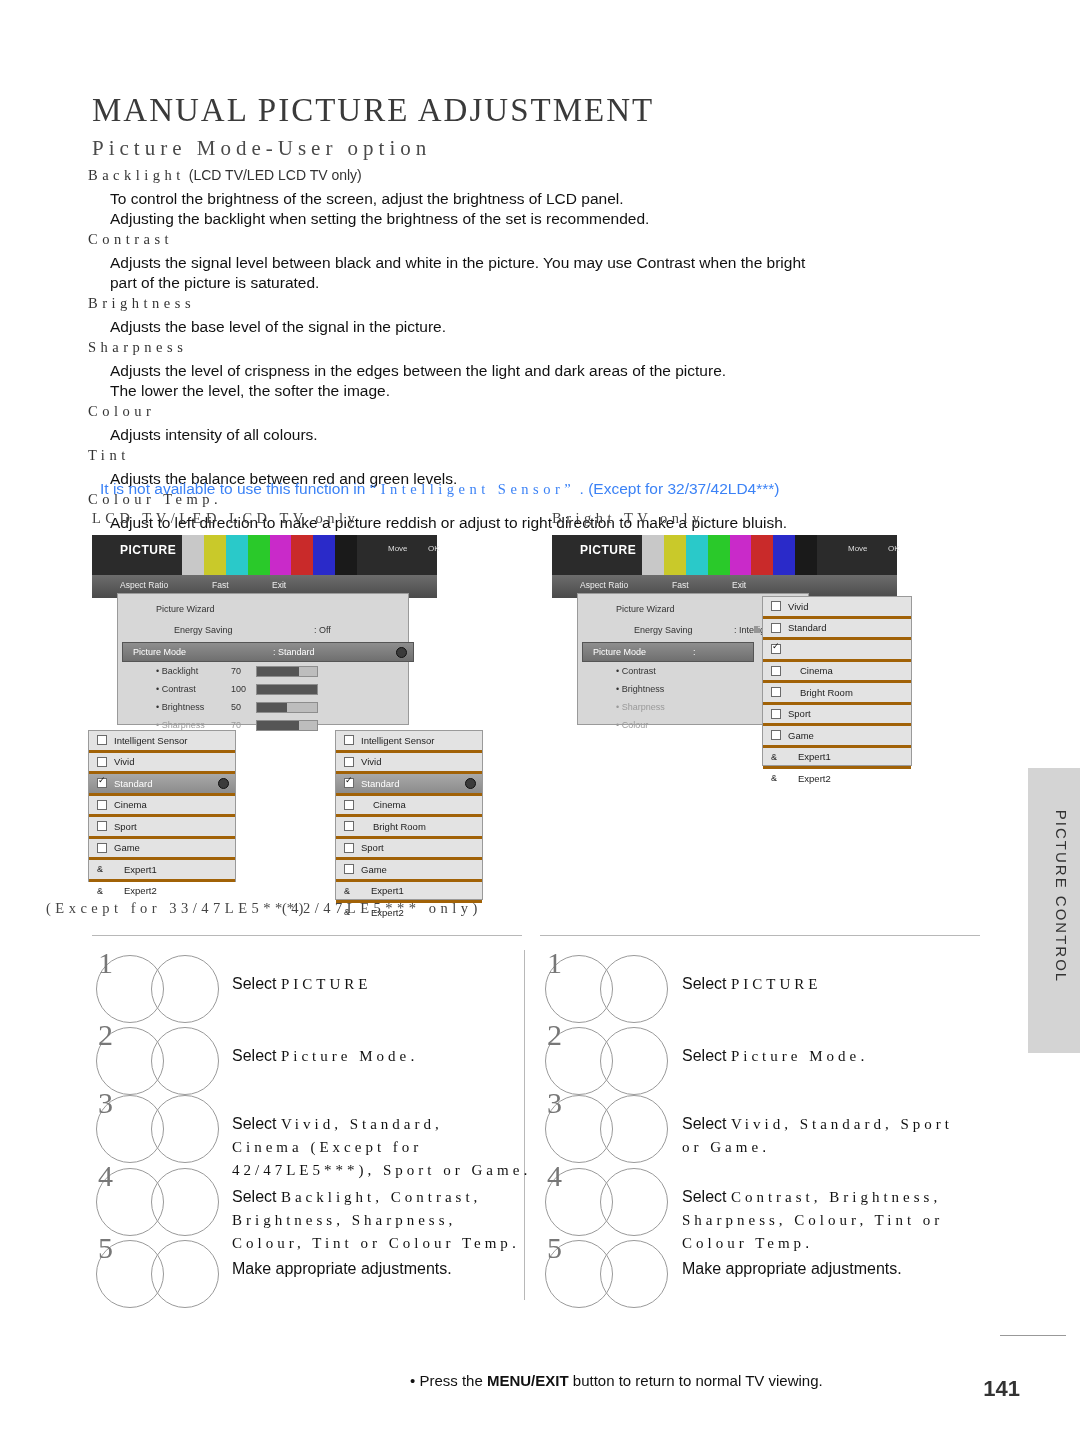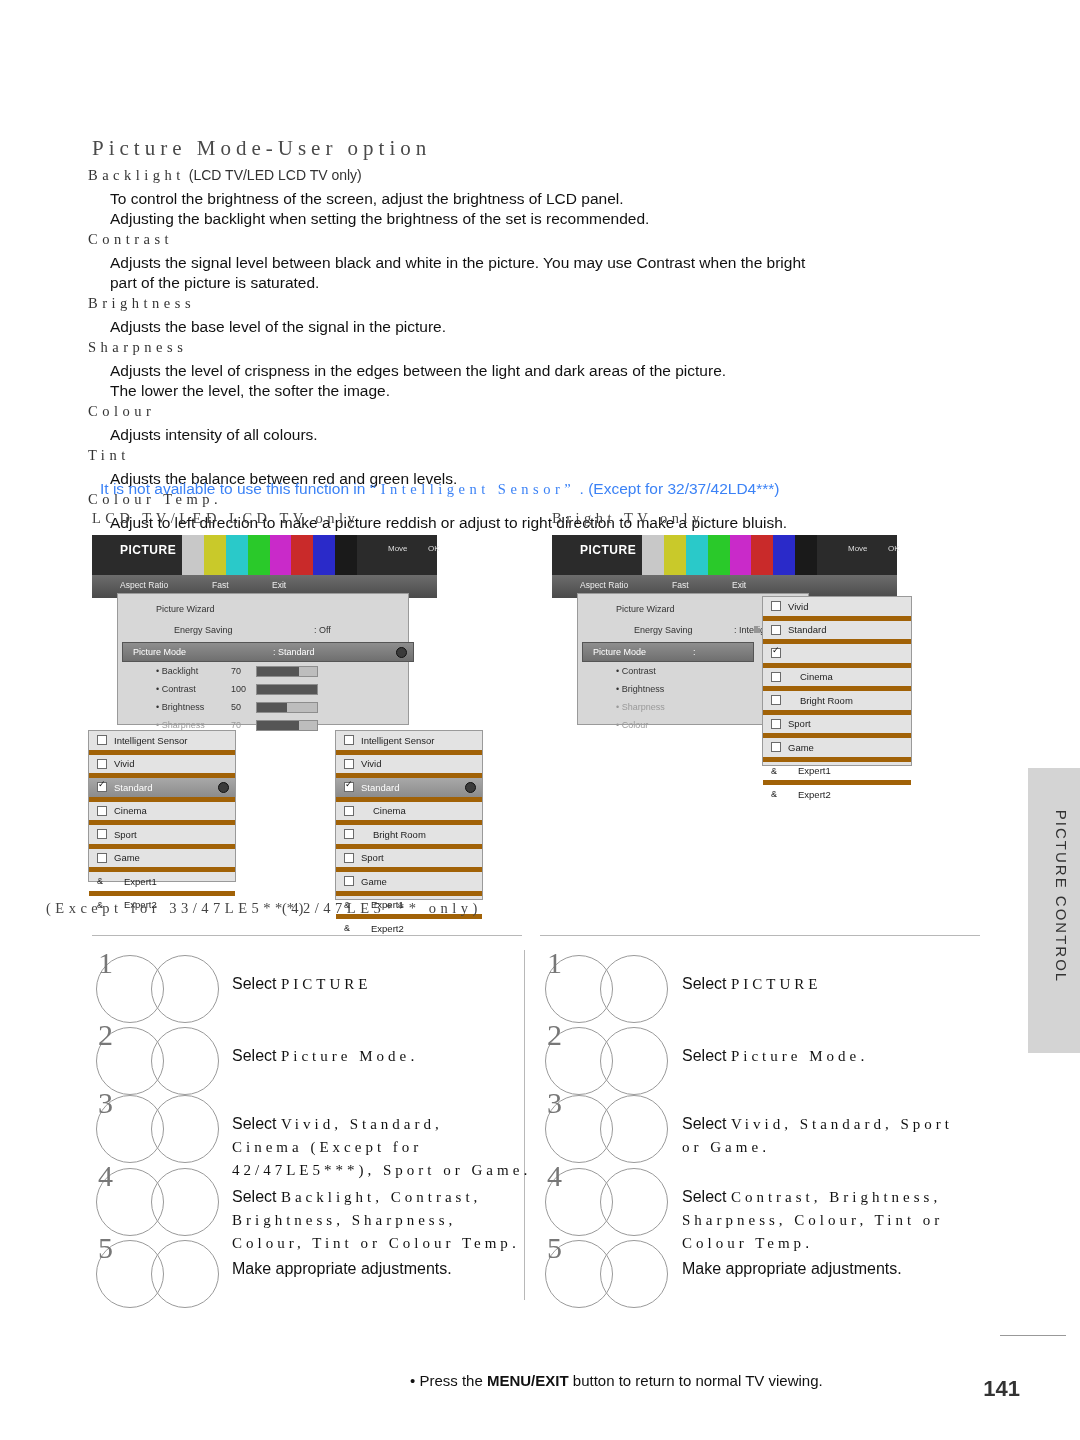--- a/index.html
+++ b/index.html
@@ -80,21 +80,21 @@
   }
   .prow .val{position:absolute;left:150px;}
   .prow .dot{position:absolute;right:6px;width:9px;height:9px;border-radius:50%;background:#3b3b3b;border:1px solid #111;}
   .bar{position:absolute;left:210px;top:4px;width:60px;height:9px;background:#bdbdbd;border:1px solid #8d8d8d;}
   .bar i{display:block;height:100%;background:#555;}
   .graybox{
     position:absolute;background:#e3e3e3;border:1px solid #9a9a9a;
   }
   .lrow{
     position:relative;height:18.5px;font-size:9.5px;color:#222;
-    display:flex;align-items:center;padding-left:8px;border-bottom:5px solid #a16207;
+    display:flex;align-items:center;padding-left:8px;border-bottom:3px solid #a16207;
   }
   .lrow:last-child{border-bottom:none;}
   .lrow.hl{background:linear-gradient(#a8a8a8,#8c8c8c);color:#fff;}
   .cb{
     display:inline-block;width:8px;height:8px;border:1px solid #6a6a6a;background:#fff;margin-right:7px;
   }
   .cb.checked{background:#fff;position:relative;}
   .cb.checked:after{content:"\2713";position:absolute;left:0px;top:-4px;font-size:9px;color:#111;}
   .lrow .amp{display:inline-block;width:8px;margin-right:7px;font-size:9px;}
   .lrow .dot{position:absolute;right:6px;width:9px;height:9px;border-radius:50%;background:#3b3b3b;border:1px solid #111;}
@@ -136,20 +136,21 @@
     position:absolute;left:14px;top:1386px;width:336px;height:26px;background:#d9262c;
     color:#fff;font-size:13.5px;display:flex;align-items:center;justify-content:center;
   }
   .botline{position:absolute;left:1000px;top:1335px;width:66px;height:1px;background:#999;}
 </style>
 </head>
 <body>
 
 <div class="page">
 
+  <div class="h1">MANUAL PICTURE ADJUSTMENT</div>
   <div class="h2">Picture Mode-User option</div>
 
   <div id="terms-host">
       <div class="term" style="top: 167px;">Backlight<span class="note"> (LCD TV/LED LCD TV only)</span></div>
       <div class="desc" style="top: 189px;">To control the brightness of the screen, adjust the brightness of LCD panel.</div>
       <div class="desc" style="top: 209px;">Adjusting the backlight when setting the brightness of the set is recommended.</div>
       <div class="term" style="top: 231px;">Contrast</div>
       <div class="desc" style="top: 253px;">Adjusts the signal level between black and white in the picture. You may use Contrast when the bright</div>
       <div class="desc" style="top: 273px;">part of the picture is saturated.</div>
       <div class="term" style="top: 295px;">Brightness</div>

